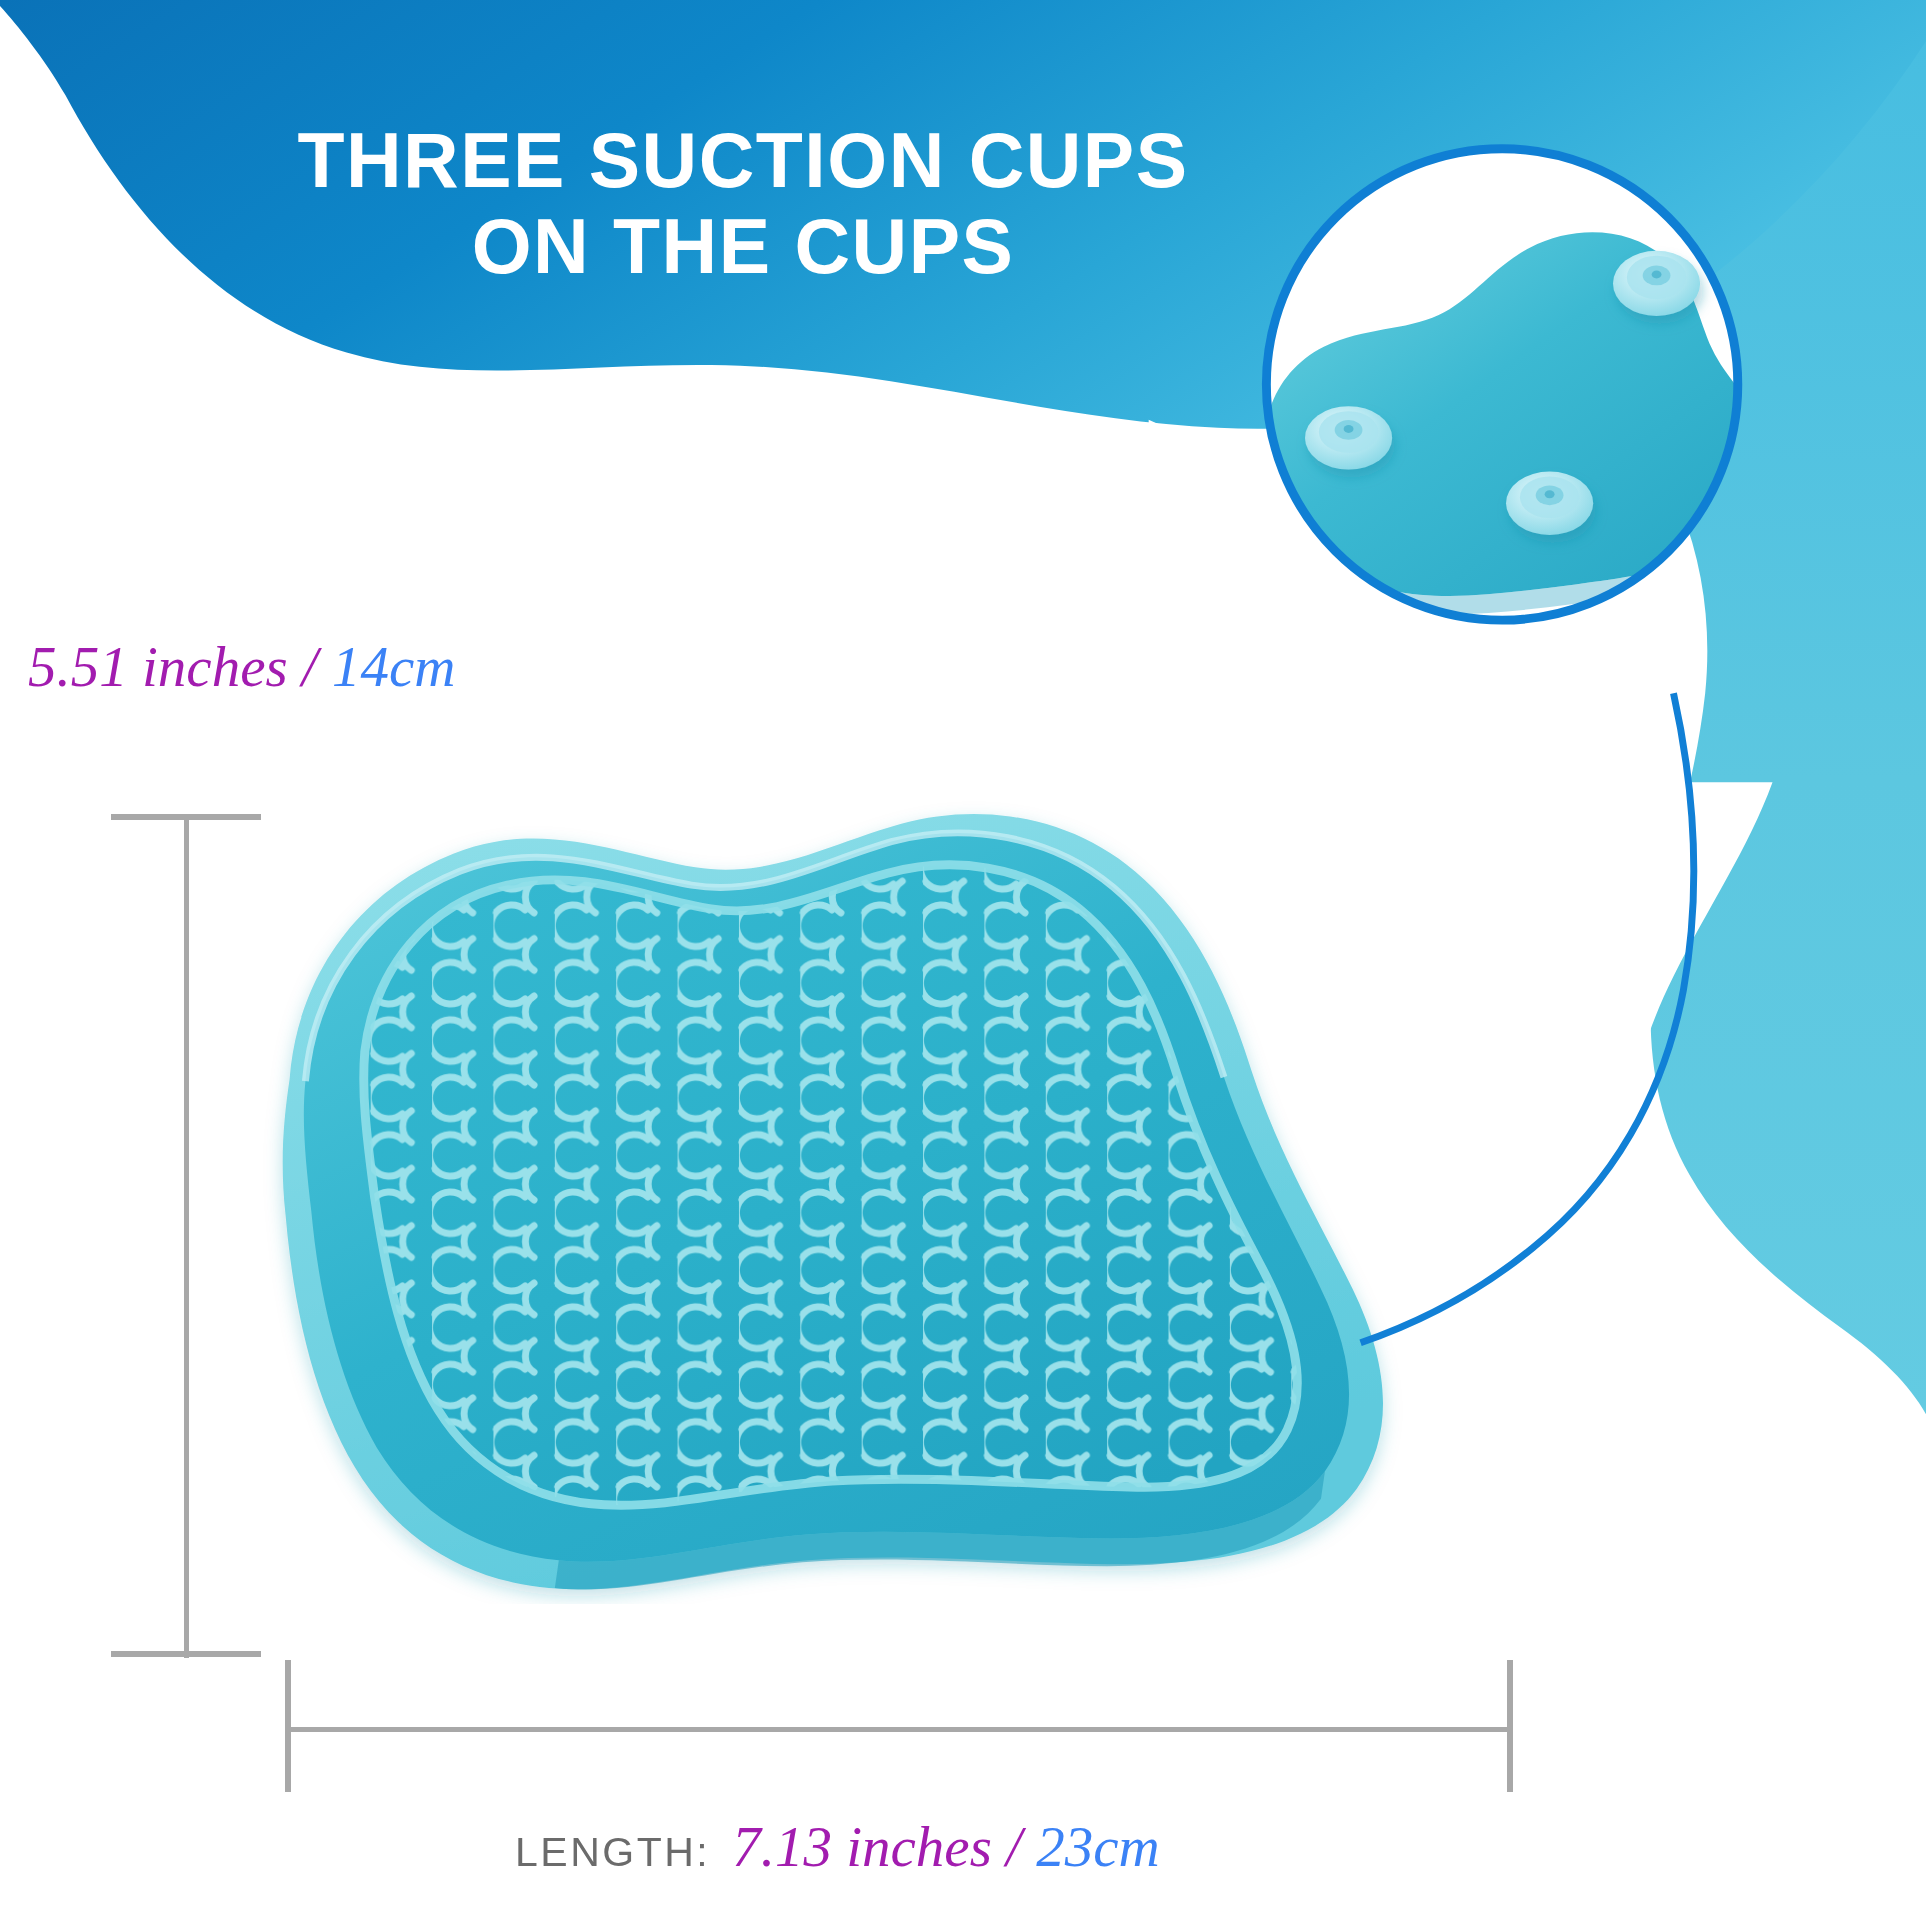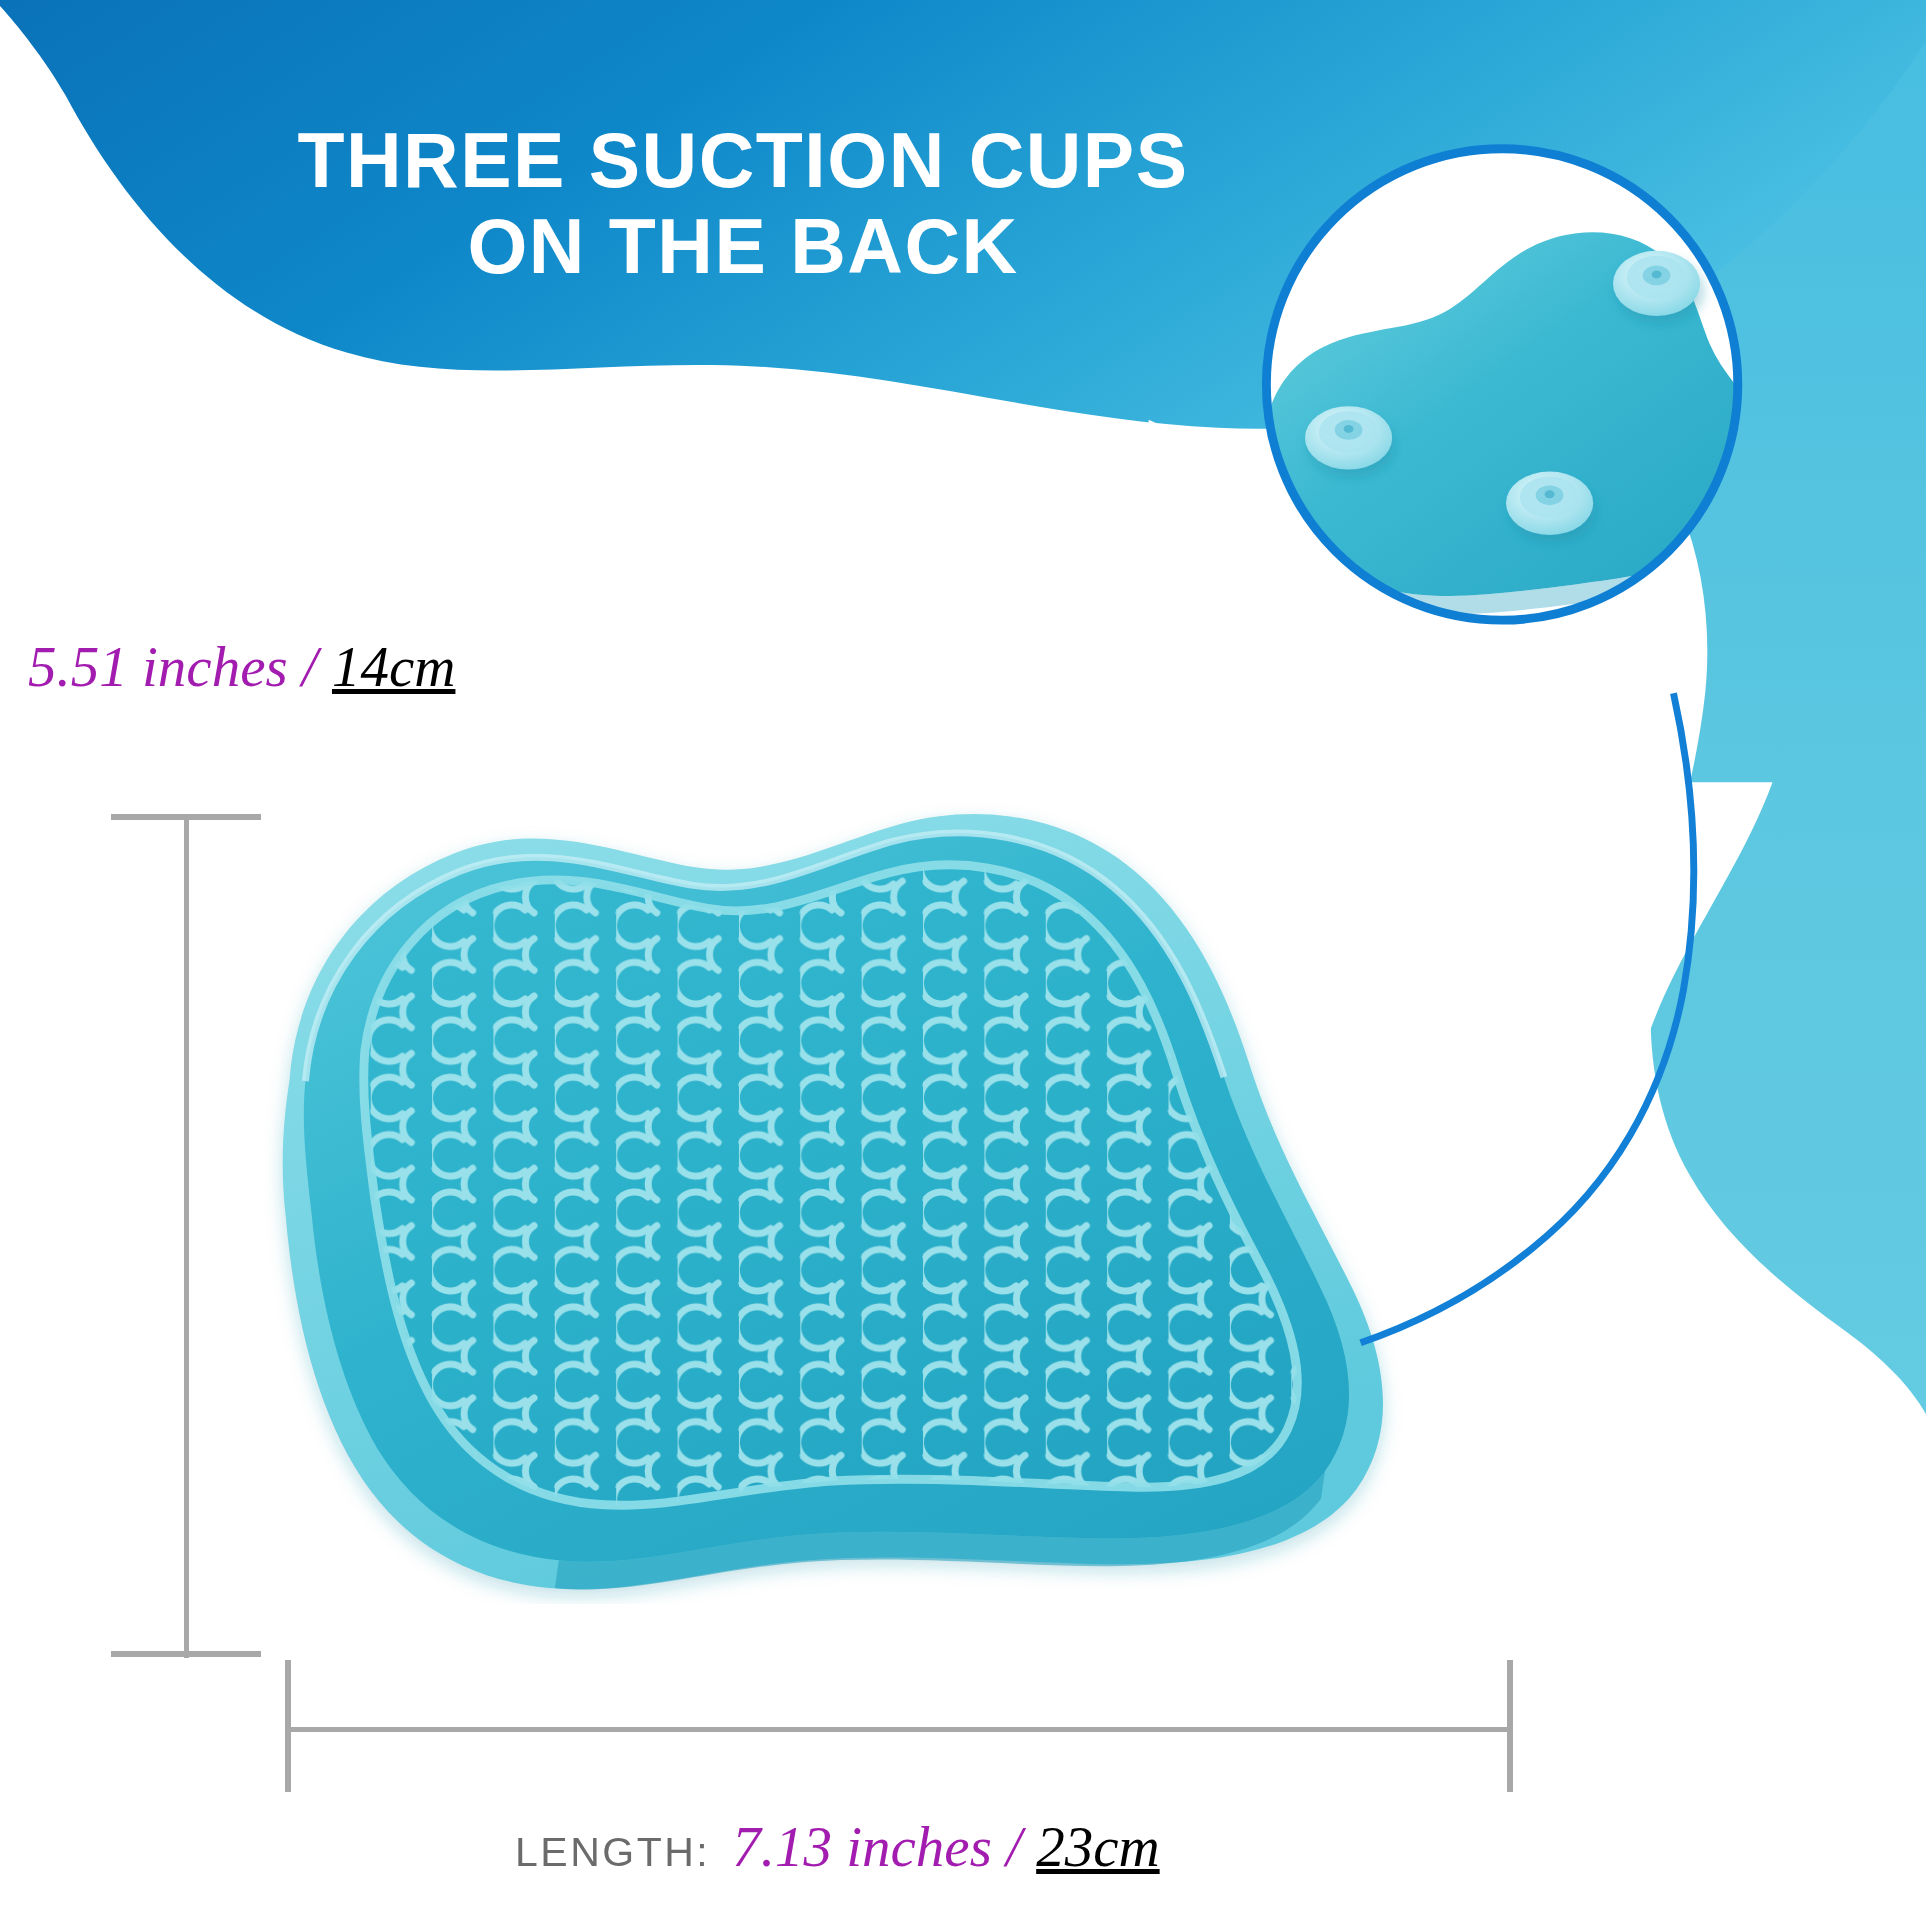--- a/index.html
+++ b/index.html
@@ -54,21 +54,21 @@
     white-space: nowrap;
   }
   .dim-value {
     font-family: "Liberation Serif", serif;
     font-style: italic;
     font-size: 57px;
     white-space: nowrap;
     margin-top: 10px;
   }
   .val-blue { color: #a21caf; }
-  .val-grey { color: #000000; text-decoration: underline; }
+  .val-grey { color: #3b82f6; }
 
   #width-label { left: 28px; top: 624px; }
   #height-label { left: 1376px; top: 1394px; text-align: left; }
   #height-label .dim-caption { display:block; margin-left: 111px; }
 
   #length-label {
     position: absolute;
     left: 515px;
     top: 1814px;
     z-index: 45;
@@ -155,21 +155,21 @@
              C1456,1546 1440,1716 1422,1946 Z" fill="#ffffff"></path>
 
     <path d="M1160,424 C1260,470 1370,500 1470,492
              C1560,486 1640,452 1700,400
              L1700,520 C1620,566 1520,588 1420,580
              C1320,572 1230,530 1160,470 Z" fill="#ffffff"></path>
   </svg>
 
   <div id="header-title">
     <span>THREE SUCTION CUPS</span>
-    <span class="line2">ON THE BACK</span>
+    <span class="line2">ON THE CUPS</span>
   </div>
 
   <div class="measure" id="width-caliper-line"></div>
   <div class="measure" id="width-caliper-top"></div>
   <div class="measure" id="width-caliper-bottom"></div>
 
   <div class="measure" id="length-caliper-line"></div>
   <div class="measure" id="length-caliper-left"></div>
   <div class="measure" id="length-caliper-right"></div>
 

